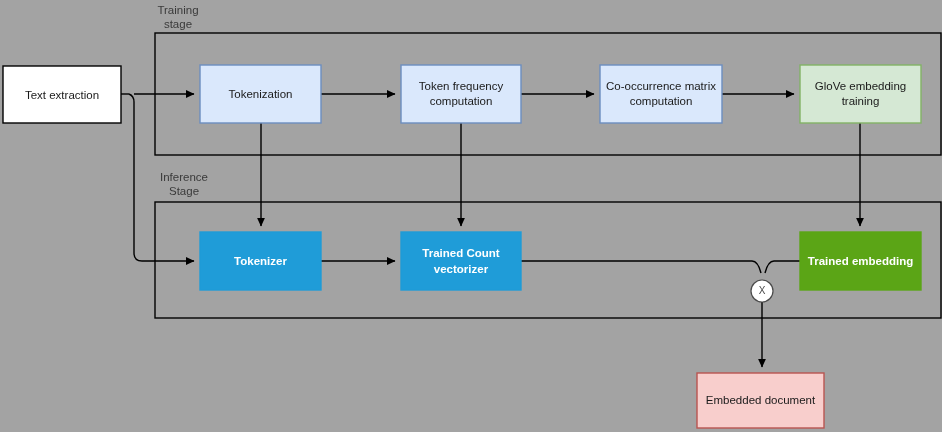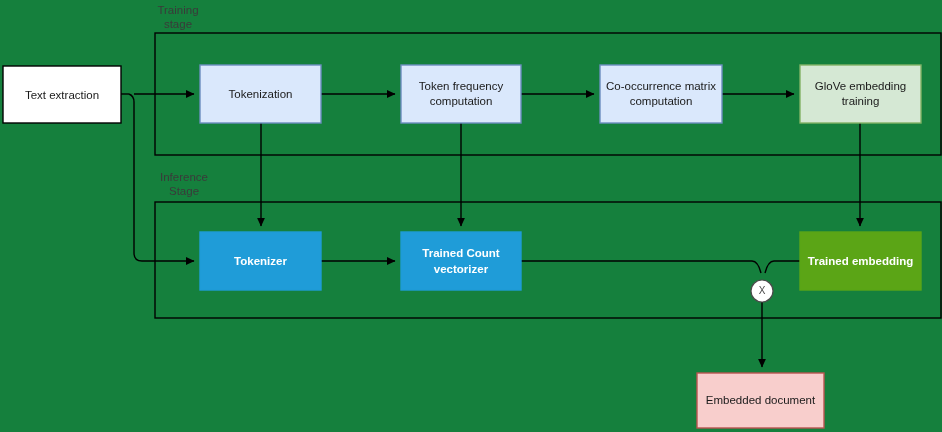--- a/index.html
+++ b/index.html
@@ -8,21 +8,21 @@
     padding: 0;
     background: #ffffff;
   }
   body {
     font-family: "Liberation Sans", sans-serif;
   }
   #diagram-root {
     position: relative;
     width: 942px;
     height: 432px;
-    background: #15803d;
+    background: #a3a3a3;
     overflow: hidden;
   }
   #diagram-svg {
     position: absolute;
     top: 0;
     left: 0;
     width: 942px;
     height: 432px;
   }
   .node-label {

